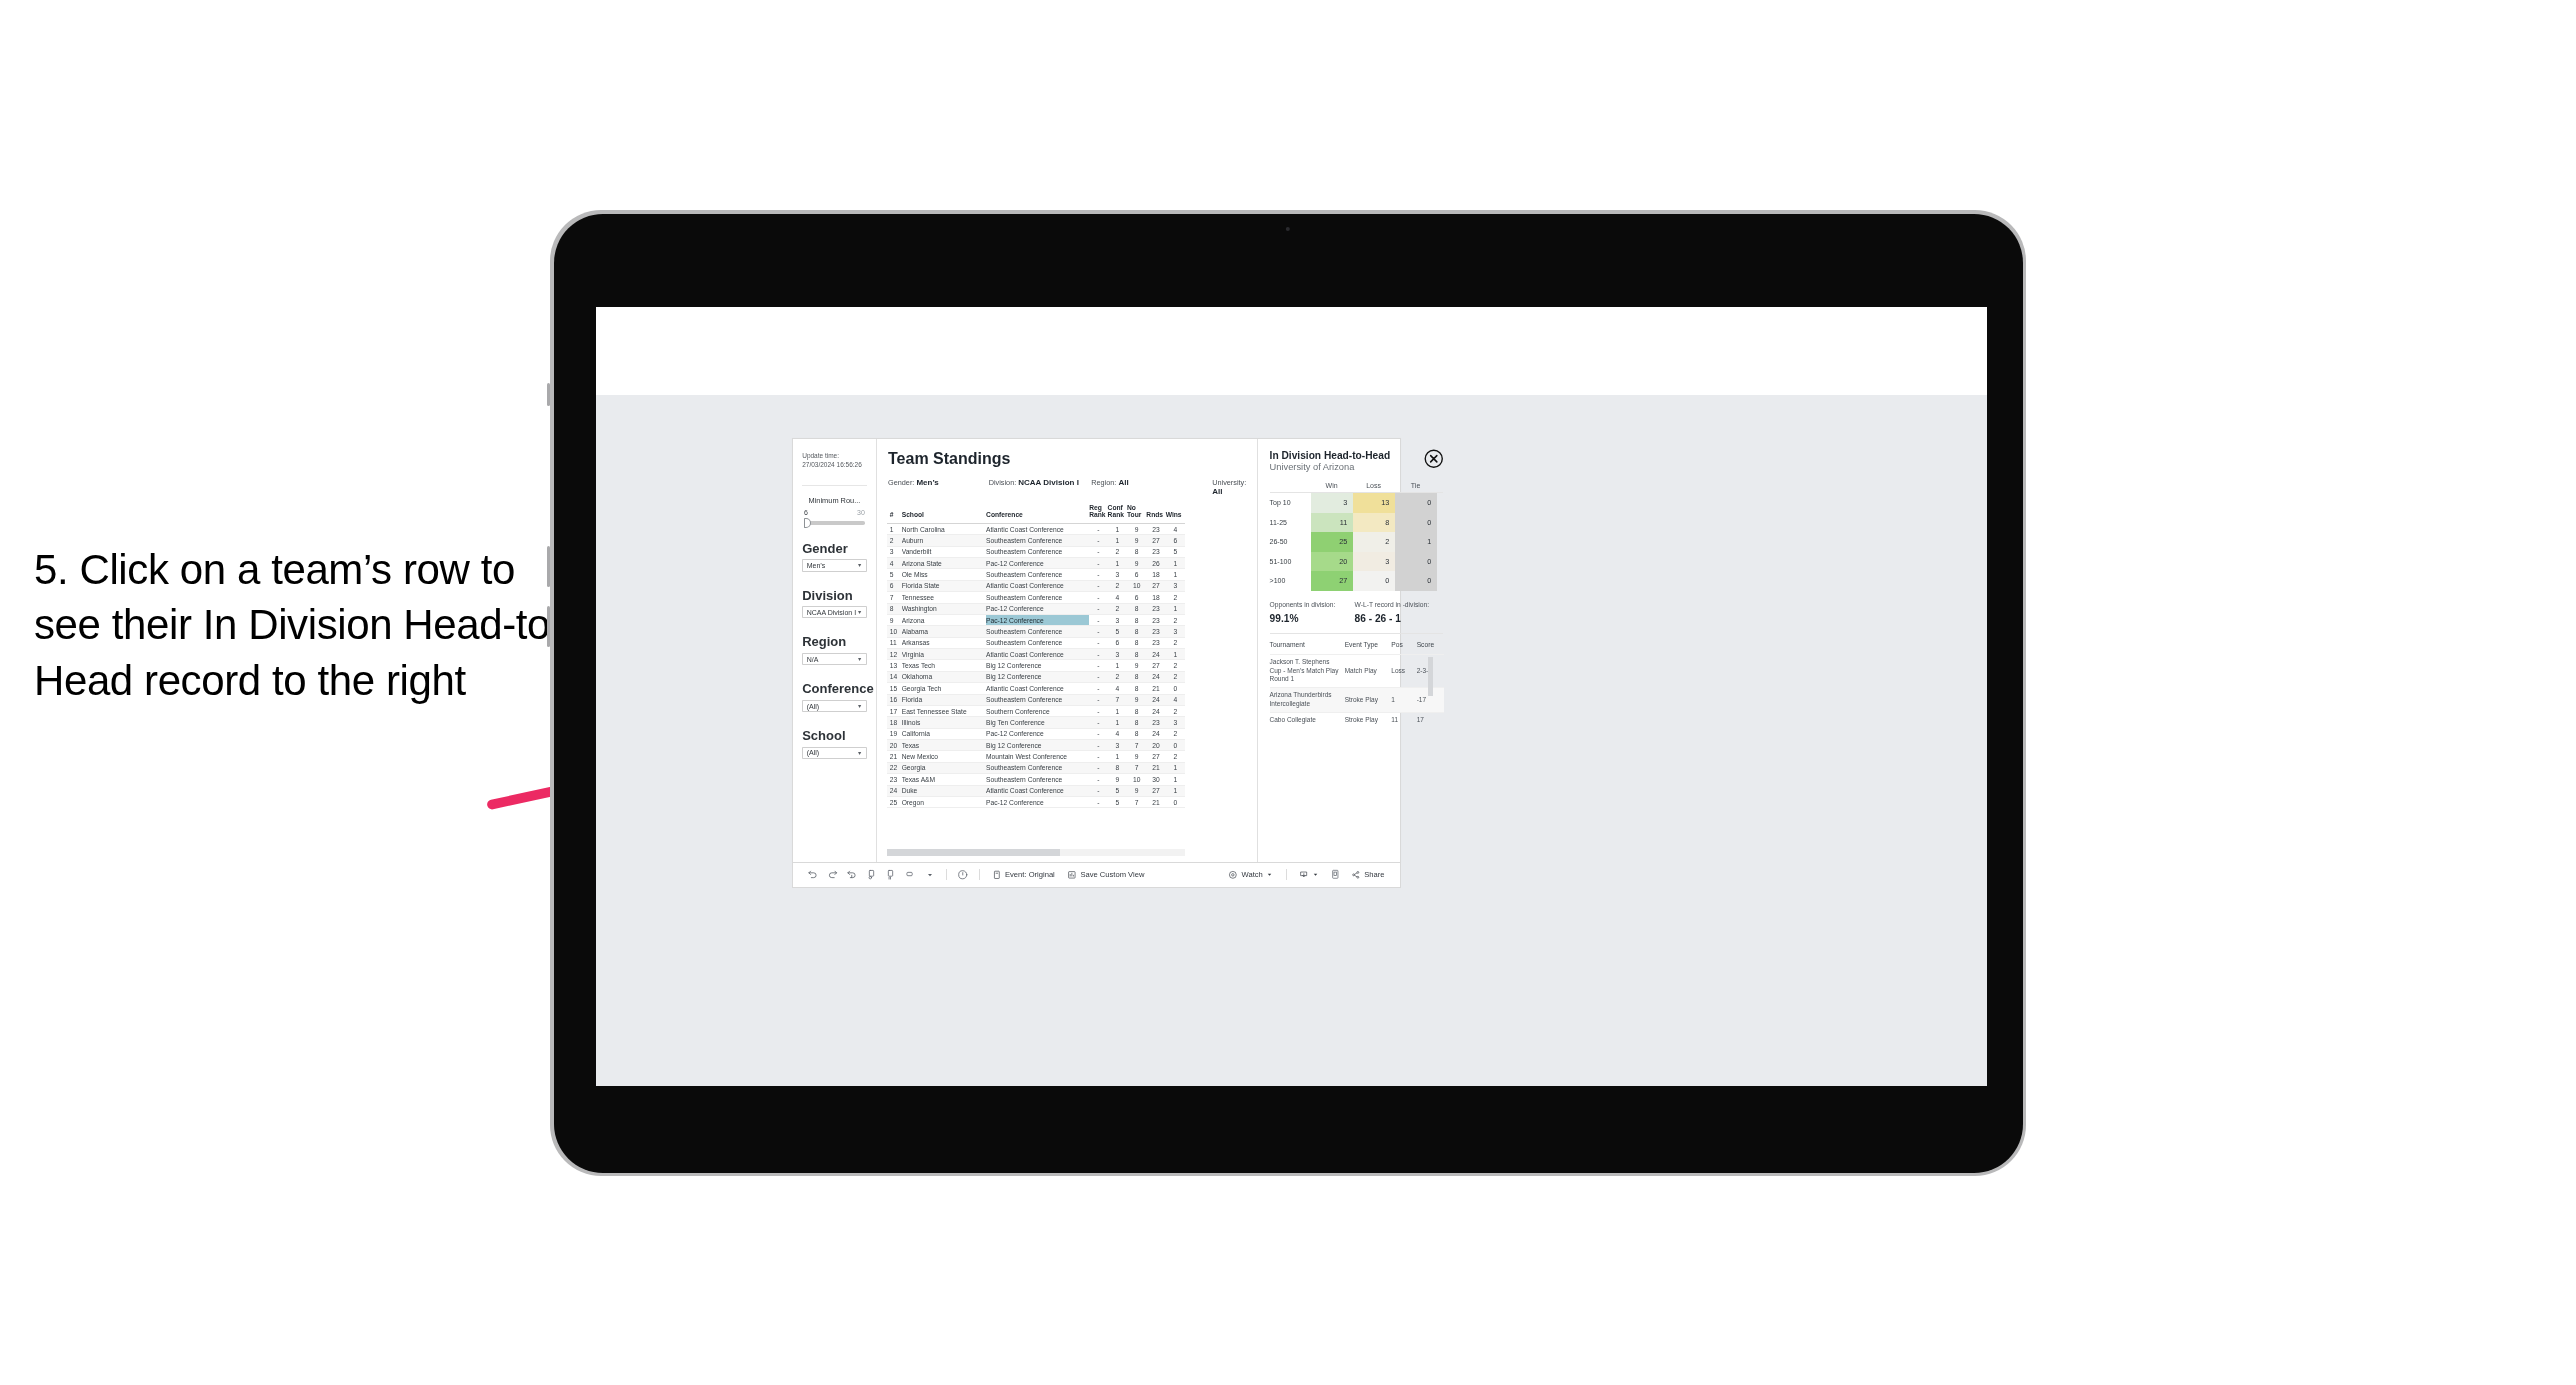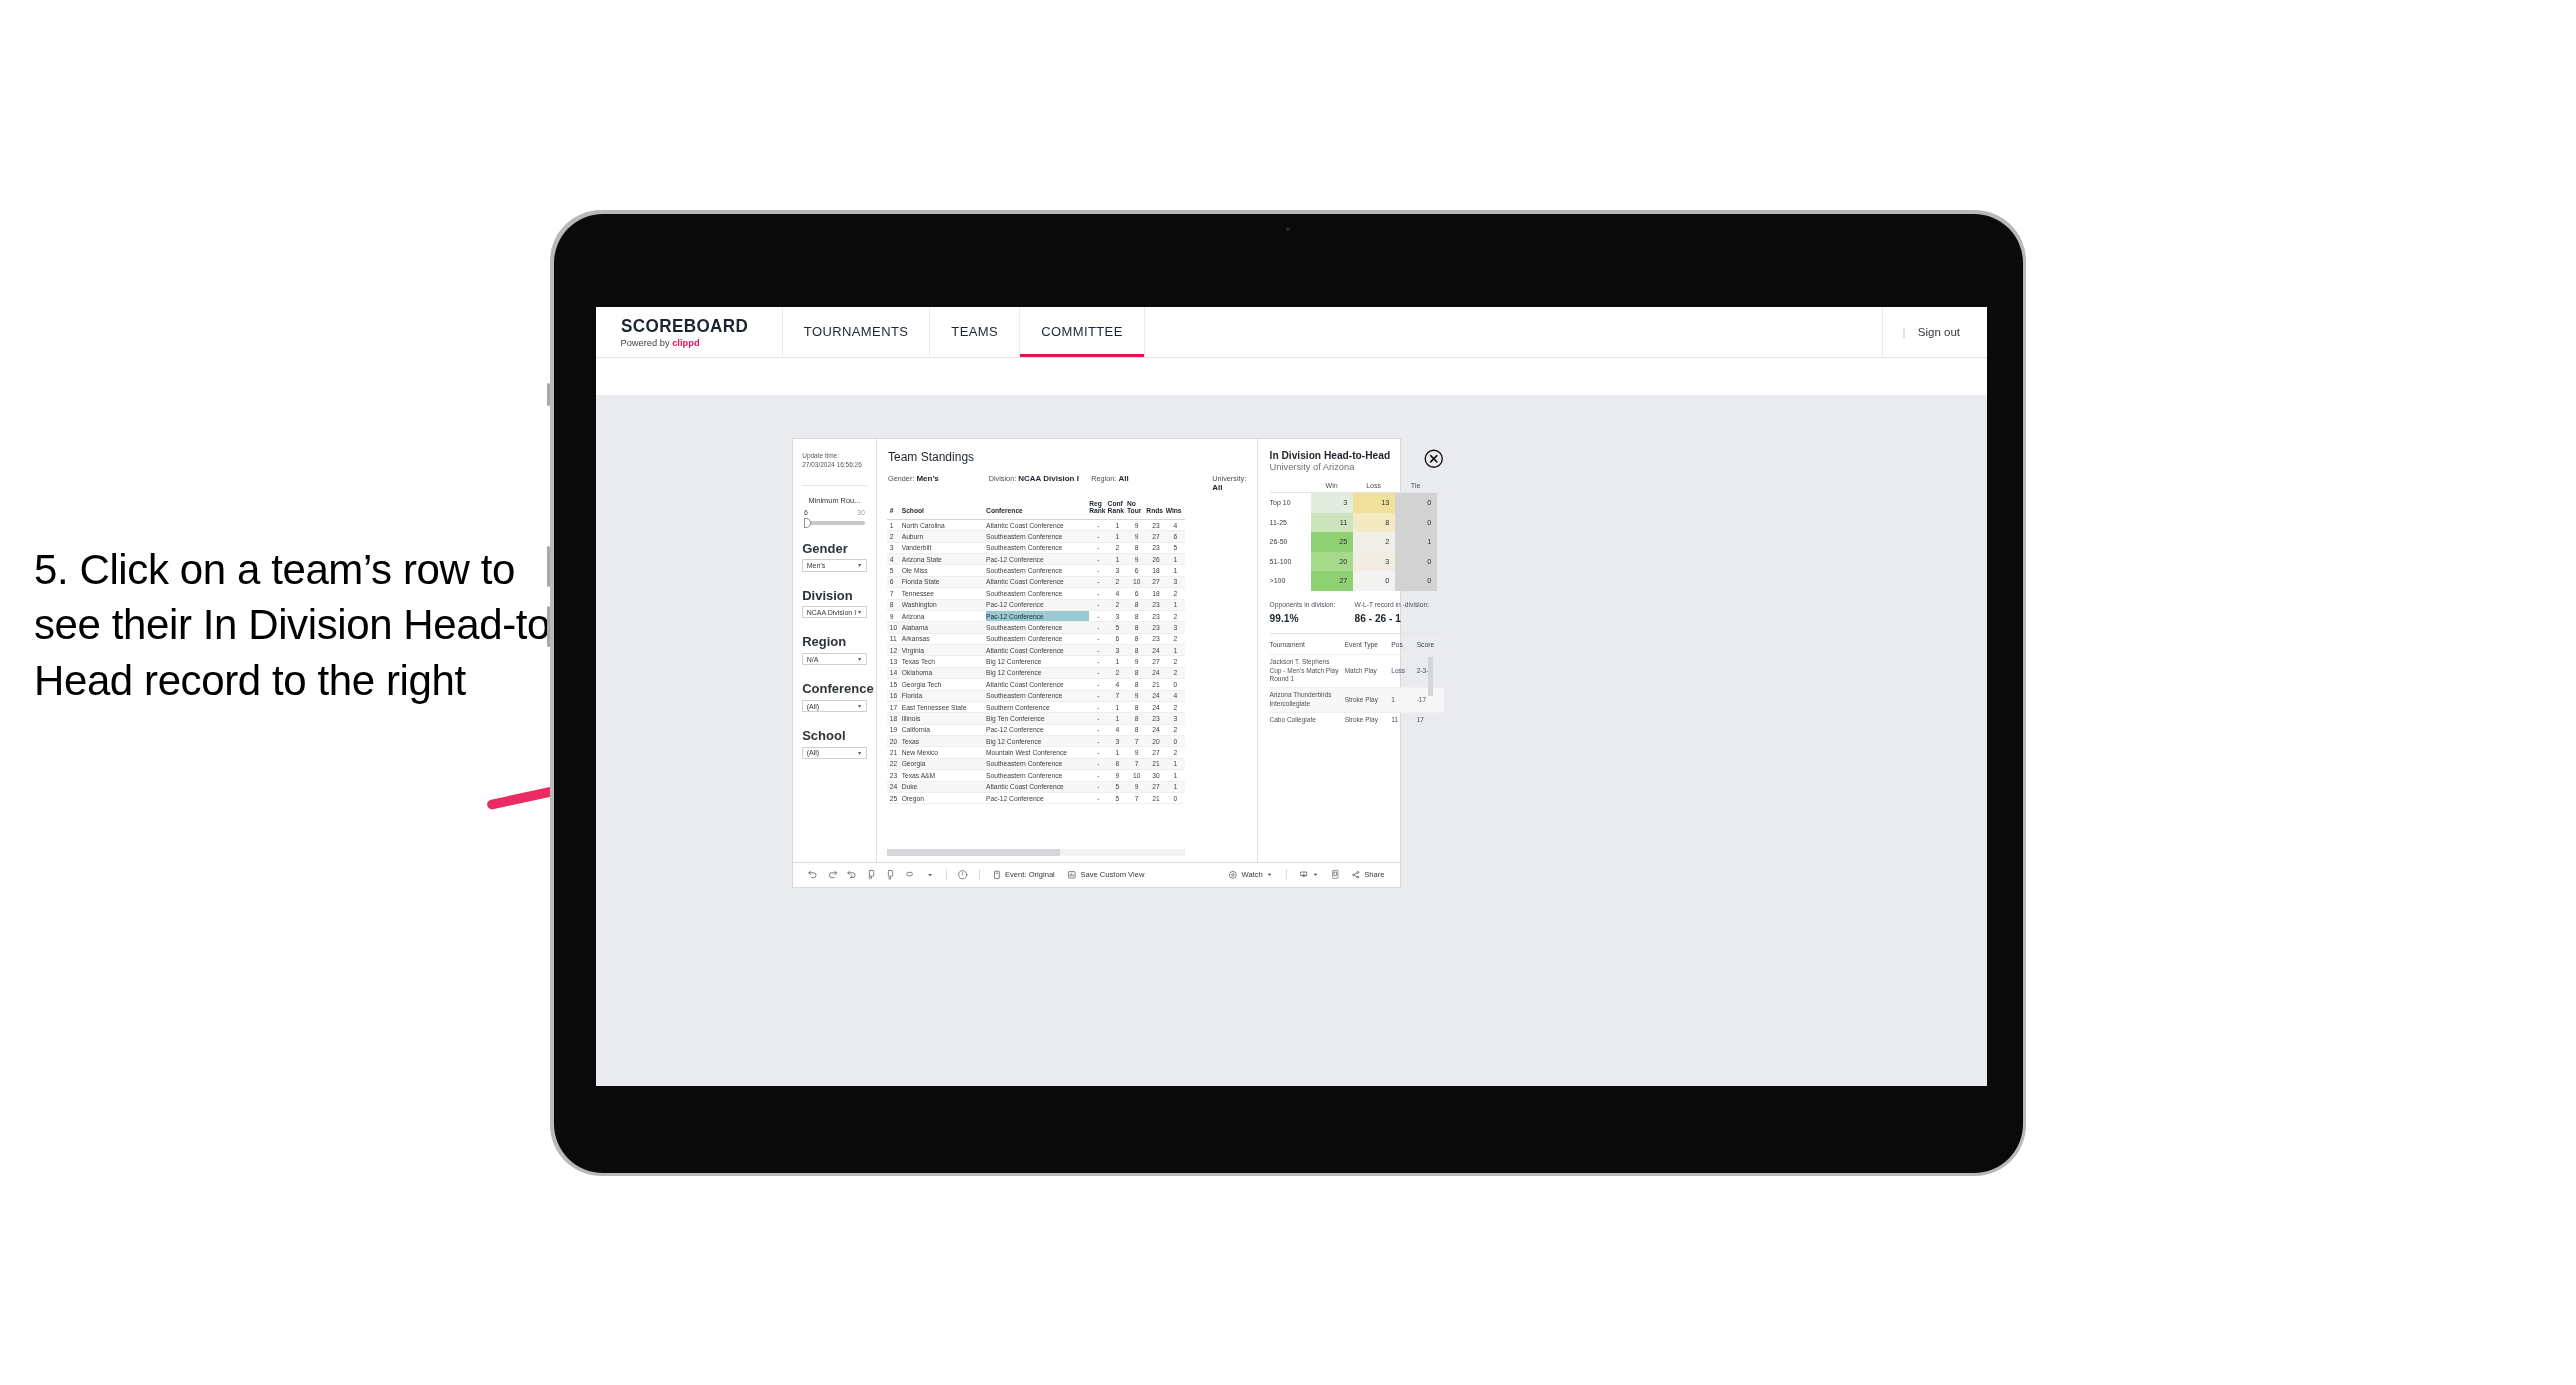--- a/index.html
+++ b/index.html
@@ -173,21 +173,21 @@
   #slider-knob {
     position: absolute; left: 0; top: -3.5px;
     width: 7px; height: 10.6px;
     background: #ffffff; border: 0.9px solid #8e9296;
     border-radius: 0.9px 5.3px 5.3px 0.9px;
   }
 
   
   #center { flex: 1; position: relative; display: flex; flex-direction: column; }
   #center-head { padding: 11.5px 0 0 11.5px; }
-  #viz-title { font-size: 12px; font-weight: normal; color: #1d242c; }
+  #viz-title { font-size: 16px; font-weight: bold; color: #1d242c; }
   #viz-filters {
     display: flex; margin-top: 9.7px; font-size: 7.3px; color: #4a4f55; justify-content: flex-end;
   }
   #viz-filters > div { margin-right: 0; }
   #viz-filters b { color: #1d242c; font-weight: bold; font-size: 8px; }
   .vf1 { width: 104px; } .vf2 { width: 106px; } .vf3 { width: 125px; }
 
   #table-wrap {
     margin: 8.8px 0 0 10.6px;
     width: 298px;
@@ -323,34 +323,20 @@
 
 <div id="device">
   <div id="sb1" class="side-btn"></div>
   <div id="sb2" class="side-btn"></div>
   <div id="sb3" class="side-btn"></div>
   <div id="device-inner">
     <div class="cam"></div>
 
     <div id="screen">
 
-      <div id="topbar">
-        <div id="brand">
-          <div id="brand-title">SCOREBOARD</div>
-          <div id="brand-sub"><span>Powered by </span><b>clippd</b></div>
-        </div>
-        <div class="topnav-item">TOURNAMENTS</div>
-        <div class="topnav-item">TEAMS</div>
-        <div class="topnav-item active">COMMITTEE</div>
-        <div id="topbar-spacer"></div>
-        <div id="signout-wrap">
-          <span id="signout-div">|</span>
-          <span>Sign out</span>
-        </div>
-      </div>
 
 
       <div id="workspace">
         <div id="viz">
 
           <div id="filters">
             <div id="update-time">
               <div>Update time:</div>
               <div>27/03/2024 16:56:26</div>
             </div>

